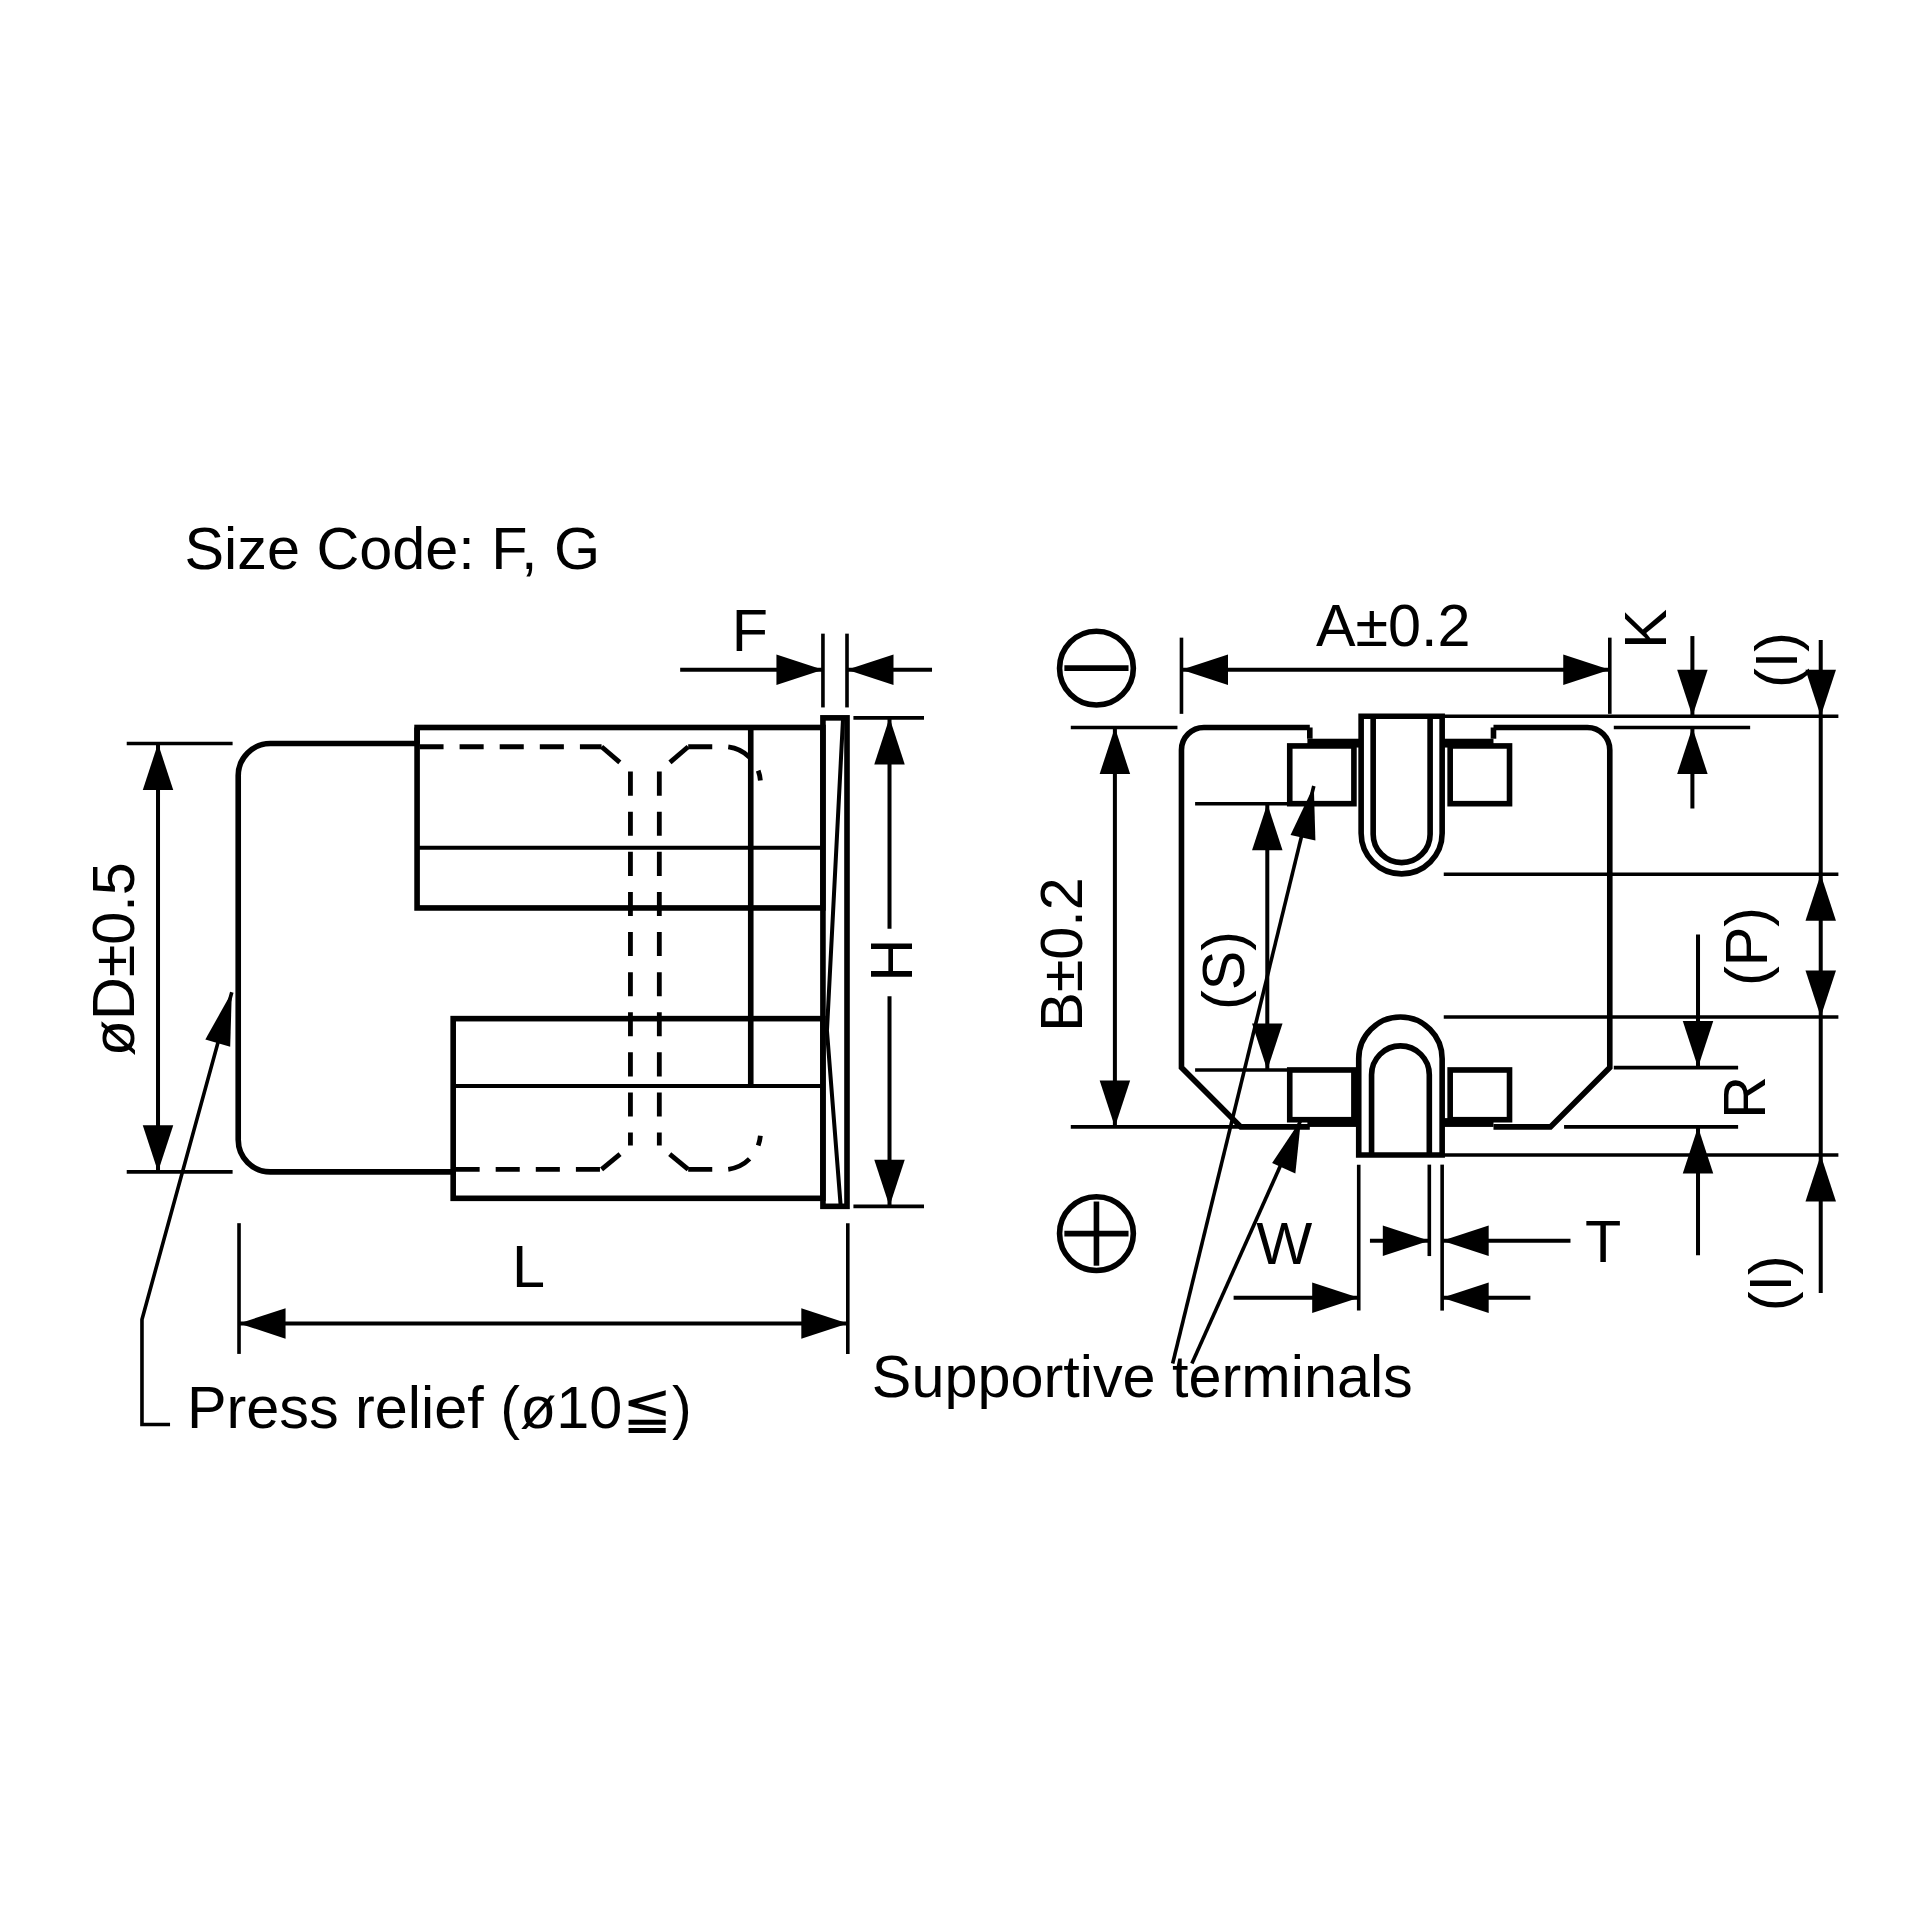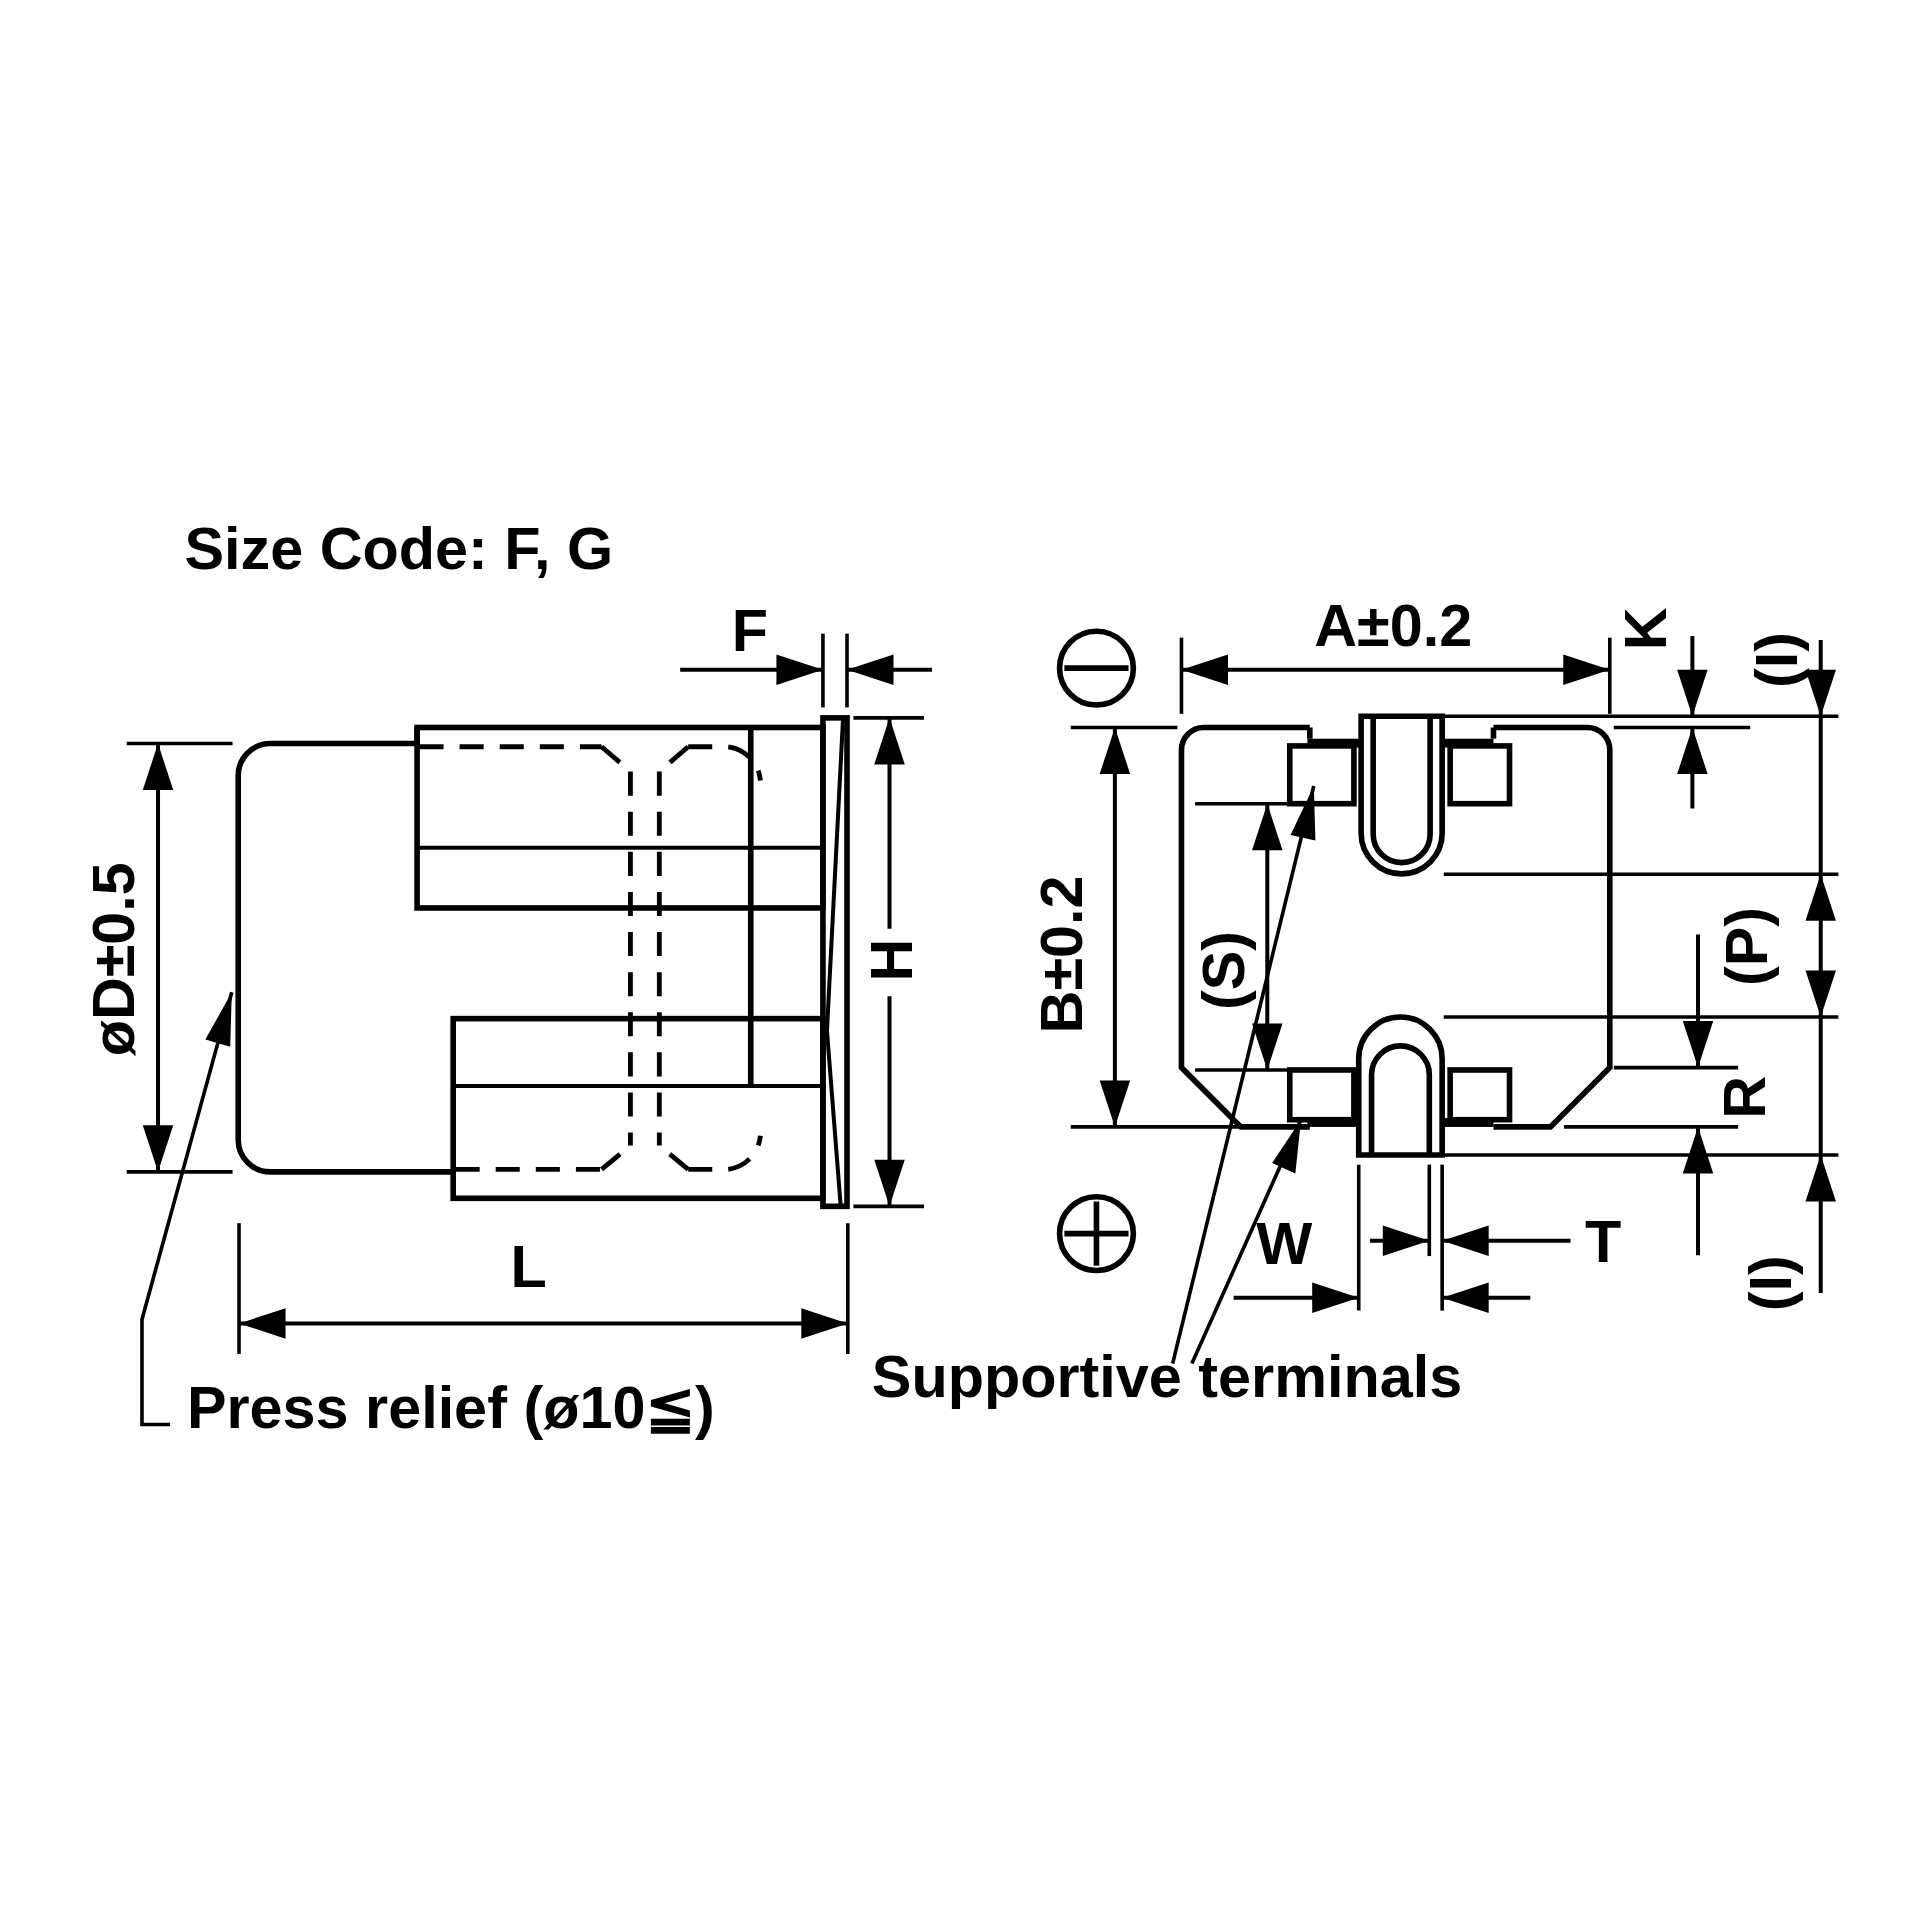--- a/index.html
+++ b/index.html
@@ -1,16 +1,16 @@
 <!DOCTYPE html>
 <html style="font-size:13px"><head>
 <meta charset="utf-8">
 <style>
   html,body{margin:0;padding:0;background:#ffffff;}
-  .stage{width:1542px;height:1925px;position:relative;background:#ffffff;font-weight:bold;}
+  .stage{width:1542px;height:1925px;position:relative;background:#ffffff;}
   svg{display:block;}
   text{font-family:"Liberation Sans", sans-serif;fill:#000000;}
   .lbl{font-size:74px;}
   .outline{stroke:#000000;stroke-width:7;fill:none;}
   .outline-w{stroke:#000000;stroke-width:7;fill:#ffffff;}
   .thin{stroke:#000000;stroke-width:5;fill:none;}
   .ext{stroke:#000000;stroke-width:4.5;fill:none;}
   .dash{stroke:#000000;stroke-width:6;fill:none;stroke-dasharray:30 20;}
   .arrow{fill:#000000;stroke:none;}
   .bar{fill:#000000;stroke:none;}

